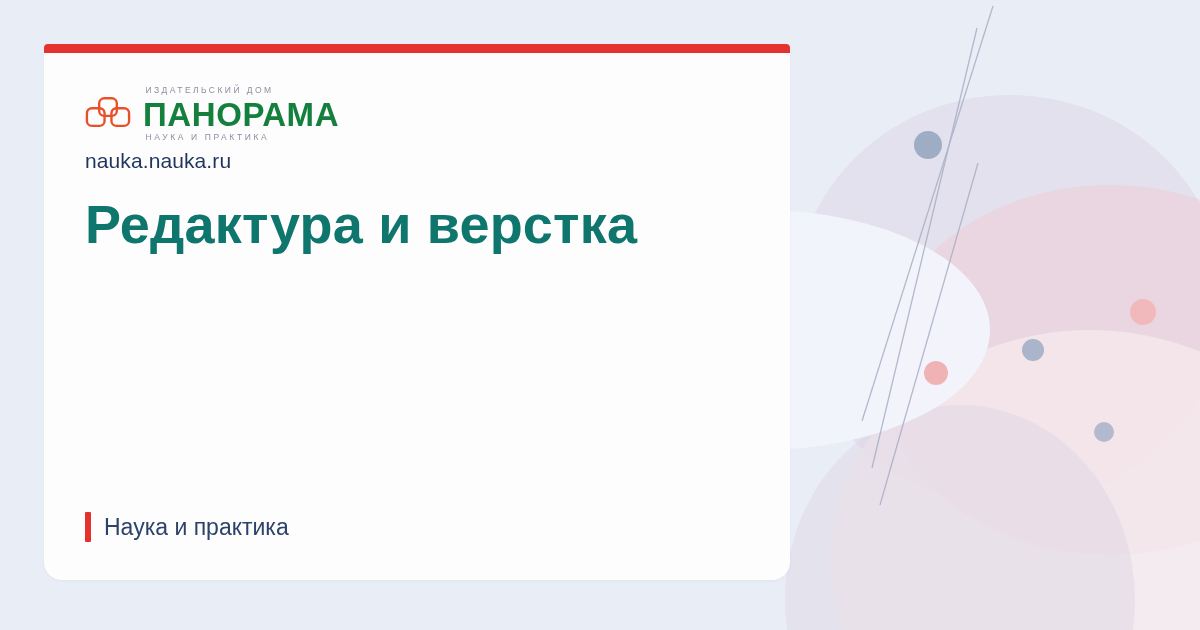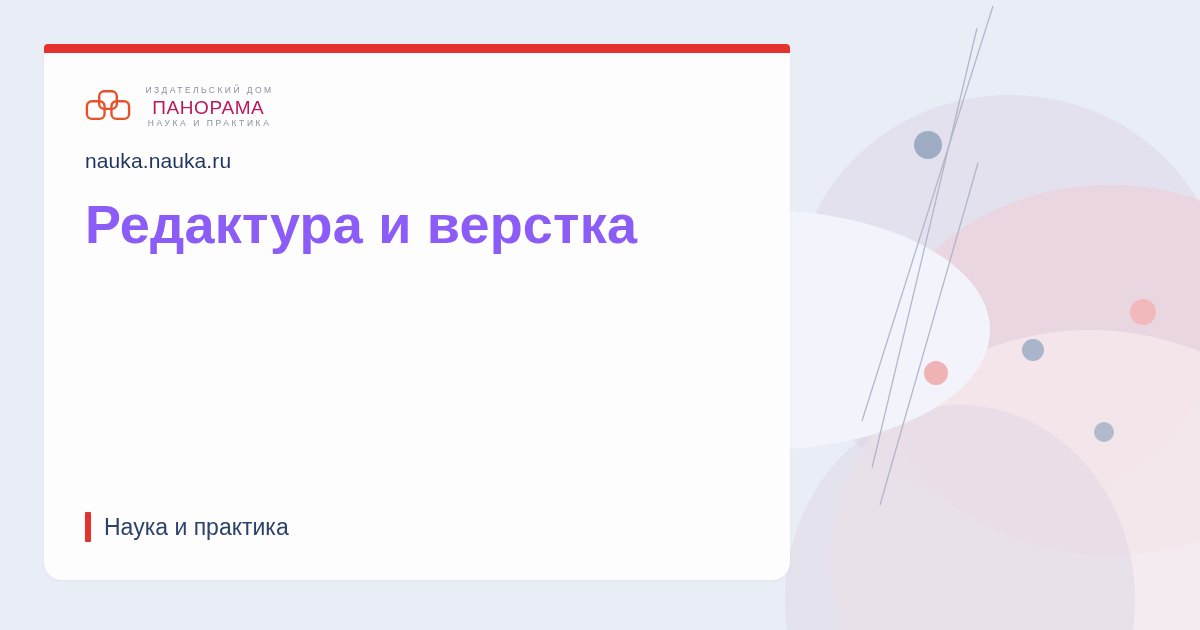--- a/index.html
+++ b/index.html
@@ -74,38 +74,37 @@
   #logo-mark {
     width: 46px;
     height: 36px;
     flex: none;
     display: block;
   }
 
   #logo-wordmark {
     display: flex;
     flex-direction: column;
-    align-items: center;
     line-height: 1;
   }
 
   .logo-kicker {
     font-size: 8.5px;
     letter-spacing: 2.45px;
     color: #8c8f9c;
     font-weight: 400;
     text-indent: 2.45px;
     white-space: nowrap;
   }
 
   .logo-name {
-    font-size: 19px;
+    font-size: 33px;
     letter-spacing: 0.6px;
-    color: #be185d;
-    font-weight: 400;
+    color: #15803d;
+    font-weight: 700;
     margin: 3px 0 2px;
     white-space: nowrap;
   }
 
   .logo-tagline {
     font-size: 8.5px;
     letter-spacing: 2.6px;
     color: #8c8f9c;
     font-weight: 400;
     text-indent: 2.6px;
@@ -125,21 +124,21 @@
 
   
   #headline {
     position: absolute;
     left: 41px;
     top: 140px;
     width: 670px;
     margin: 0;
     font-size: 54px;
     font-weight: bold;
-    color: #8b5cf6;
+    color: #0f766e;
     line-height: 1.18;
     letter-spacing: 0.2px;
   }
 
   
   #card-footer {
     position: absolute;
     left: 41px;
     bottom: 38px;
     display: flex;

